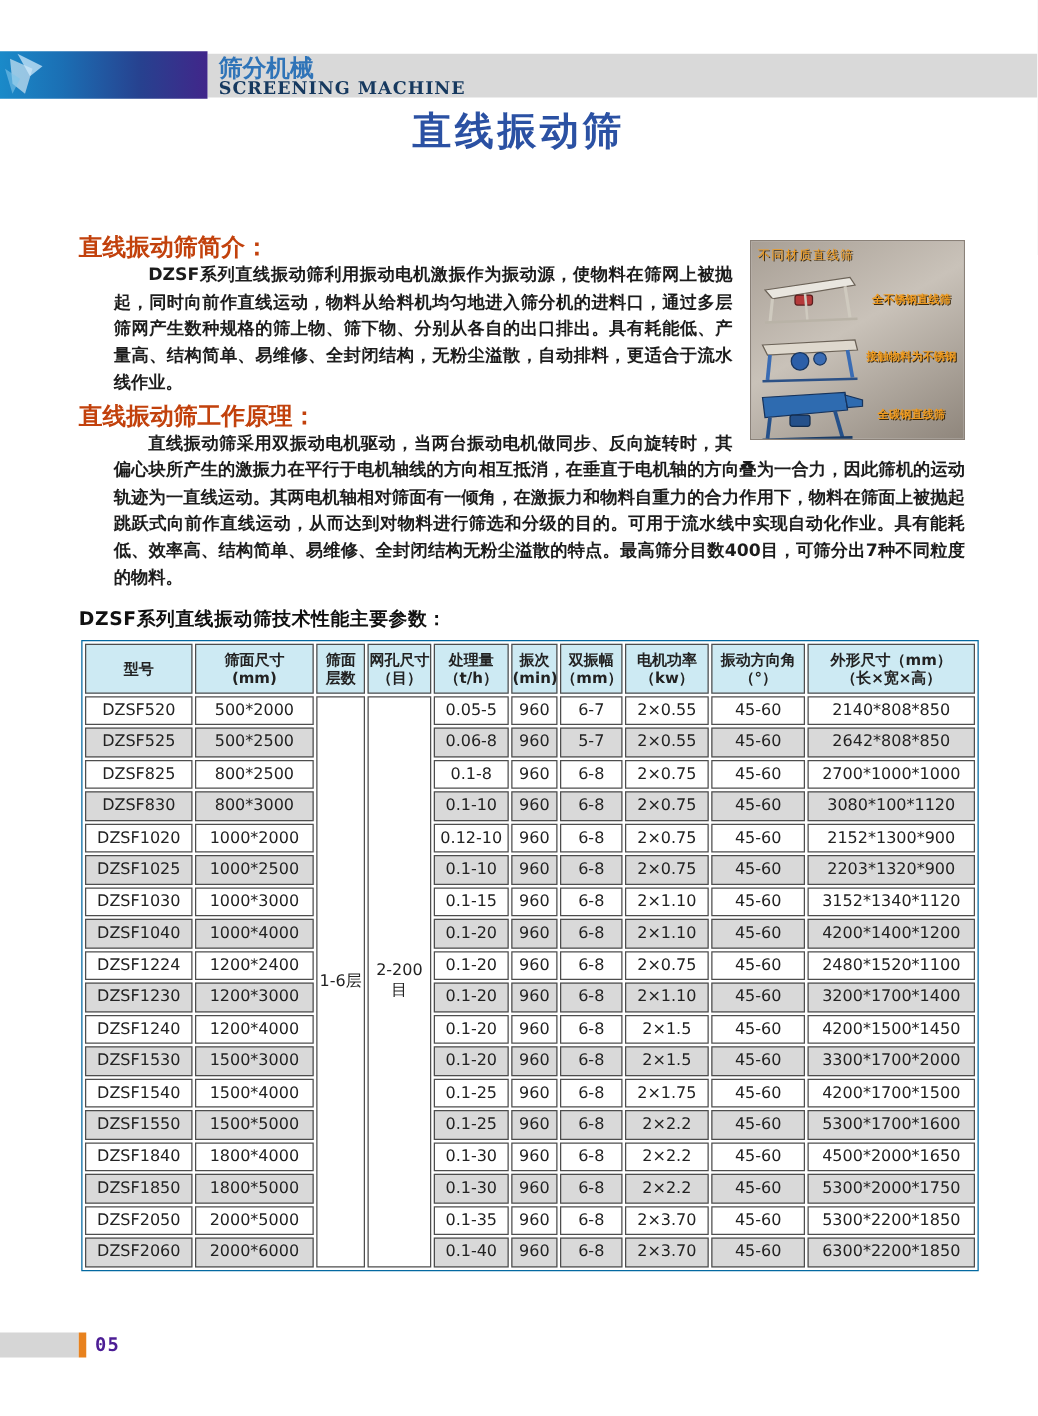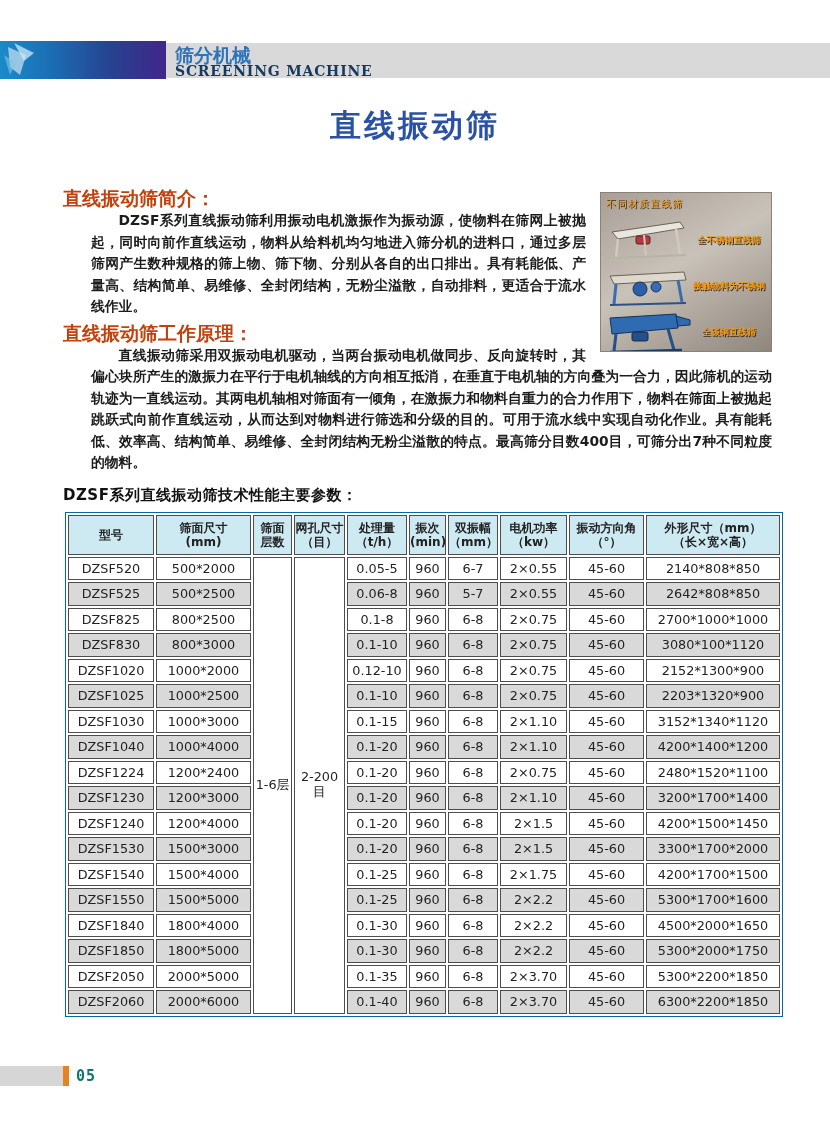--- a/index.html
+++ b/index.html
@@ -20,21 +20,21 @@
     flex:1; height:35px; margin-top:1px; background:#d9d9d9;
     padding:2px 0 0 9px;
   }
   .brand-cn { color:#2f74b8; font-size:19px; font-weight:bold; line-height:20px; }
   .brand-en {
     color:#16395f; font-family:"DejaVu Serif", serif; font-weight:bold;
     font-size:14px; letter-spacing:0.8px; line-height:12px;
   }
   
   .page-title {
-    position:absolute; top:105px; left:0; width:100%; text-align:center;
+    position:absolute; top:84px; left:0; width:100%; text-align:center;
     font-size:31px; font-weight:bold; color:#2b51a3; letter-spacing:3px;
   }
   
   .content { position:absolute; top:186px; left:63px; width:709px; }
   .sec-heading { font-size:19px; font-weight:bold; color:#c2410c; line-height:24px; }
   .para {
     font-size:13.8px; line-height:21.5px; text-align:justify;
     text-indent:2em; color:#1c1c1c; font-weight:600;margin-left:28px;
   }
   
@@ -71,21 +71,21 @@
     background:#ffffff; overflow:hidden;
   }
   table.spec tr.alt td { background:#d9d9d9; }
   table.spec td.merged { background:#ffffff; }
   
   .footer { position:absolute; top:1066px; left:0; display:flex; align-items:center; }
   .footer-bar { width:63px; height:20px; background:#d6d6d6; }
   .footer-accent { width:6px; height:20px; background:#e8821e; margin-right:7px; }
   .page-num {
     font-family:"DejaVu Sans Mono", monospace; font-weight:bold;
-    font-size:15px; color:#0f766e; letter-spacing:1px;
+    font-size:15px; color:#4c1d95; letter-spacing:1px;
   }
 </style>
 </head>
 <body>
 
 <div class="page">
 
   <div class="band">
     <div class="band-left">
       <svg width="166" height="38" viewBox="0 0 166 38">

